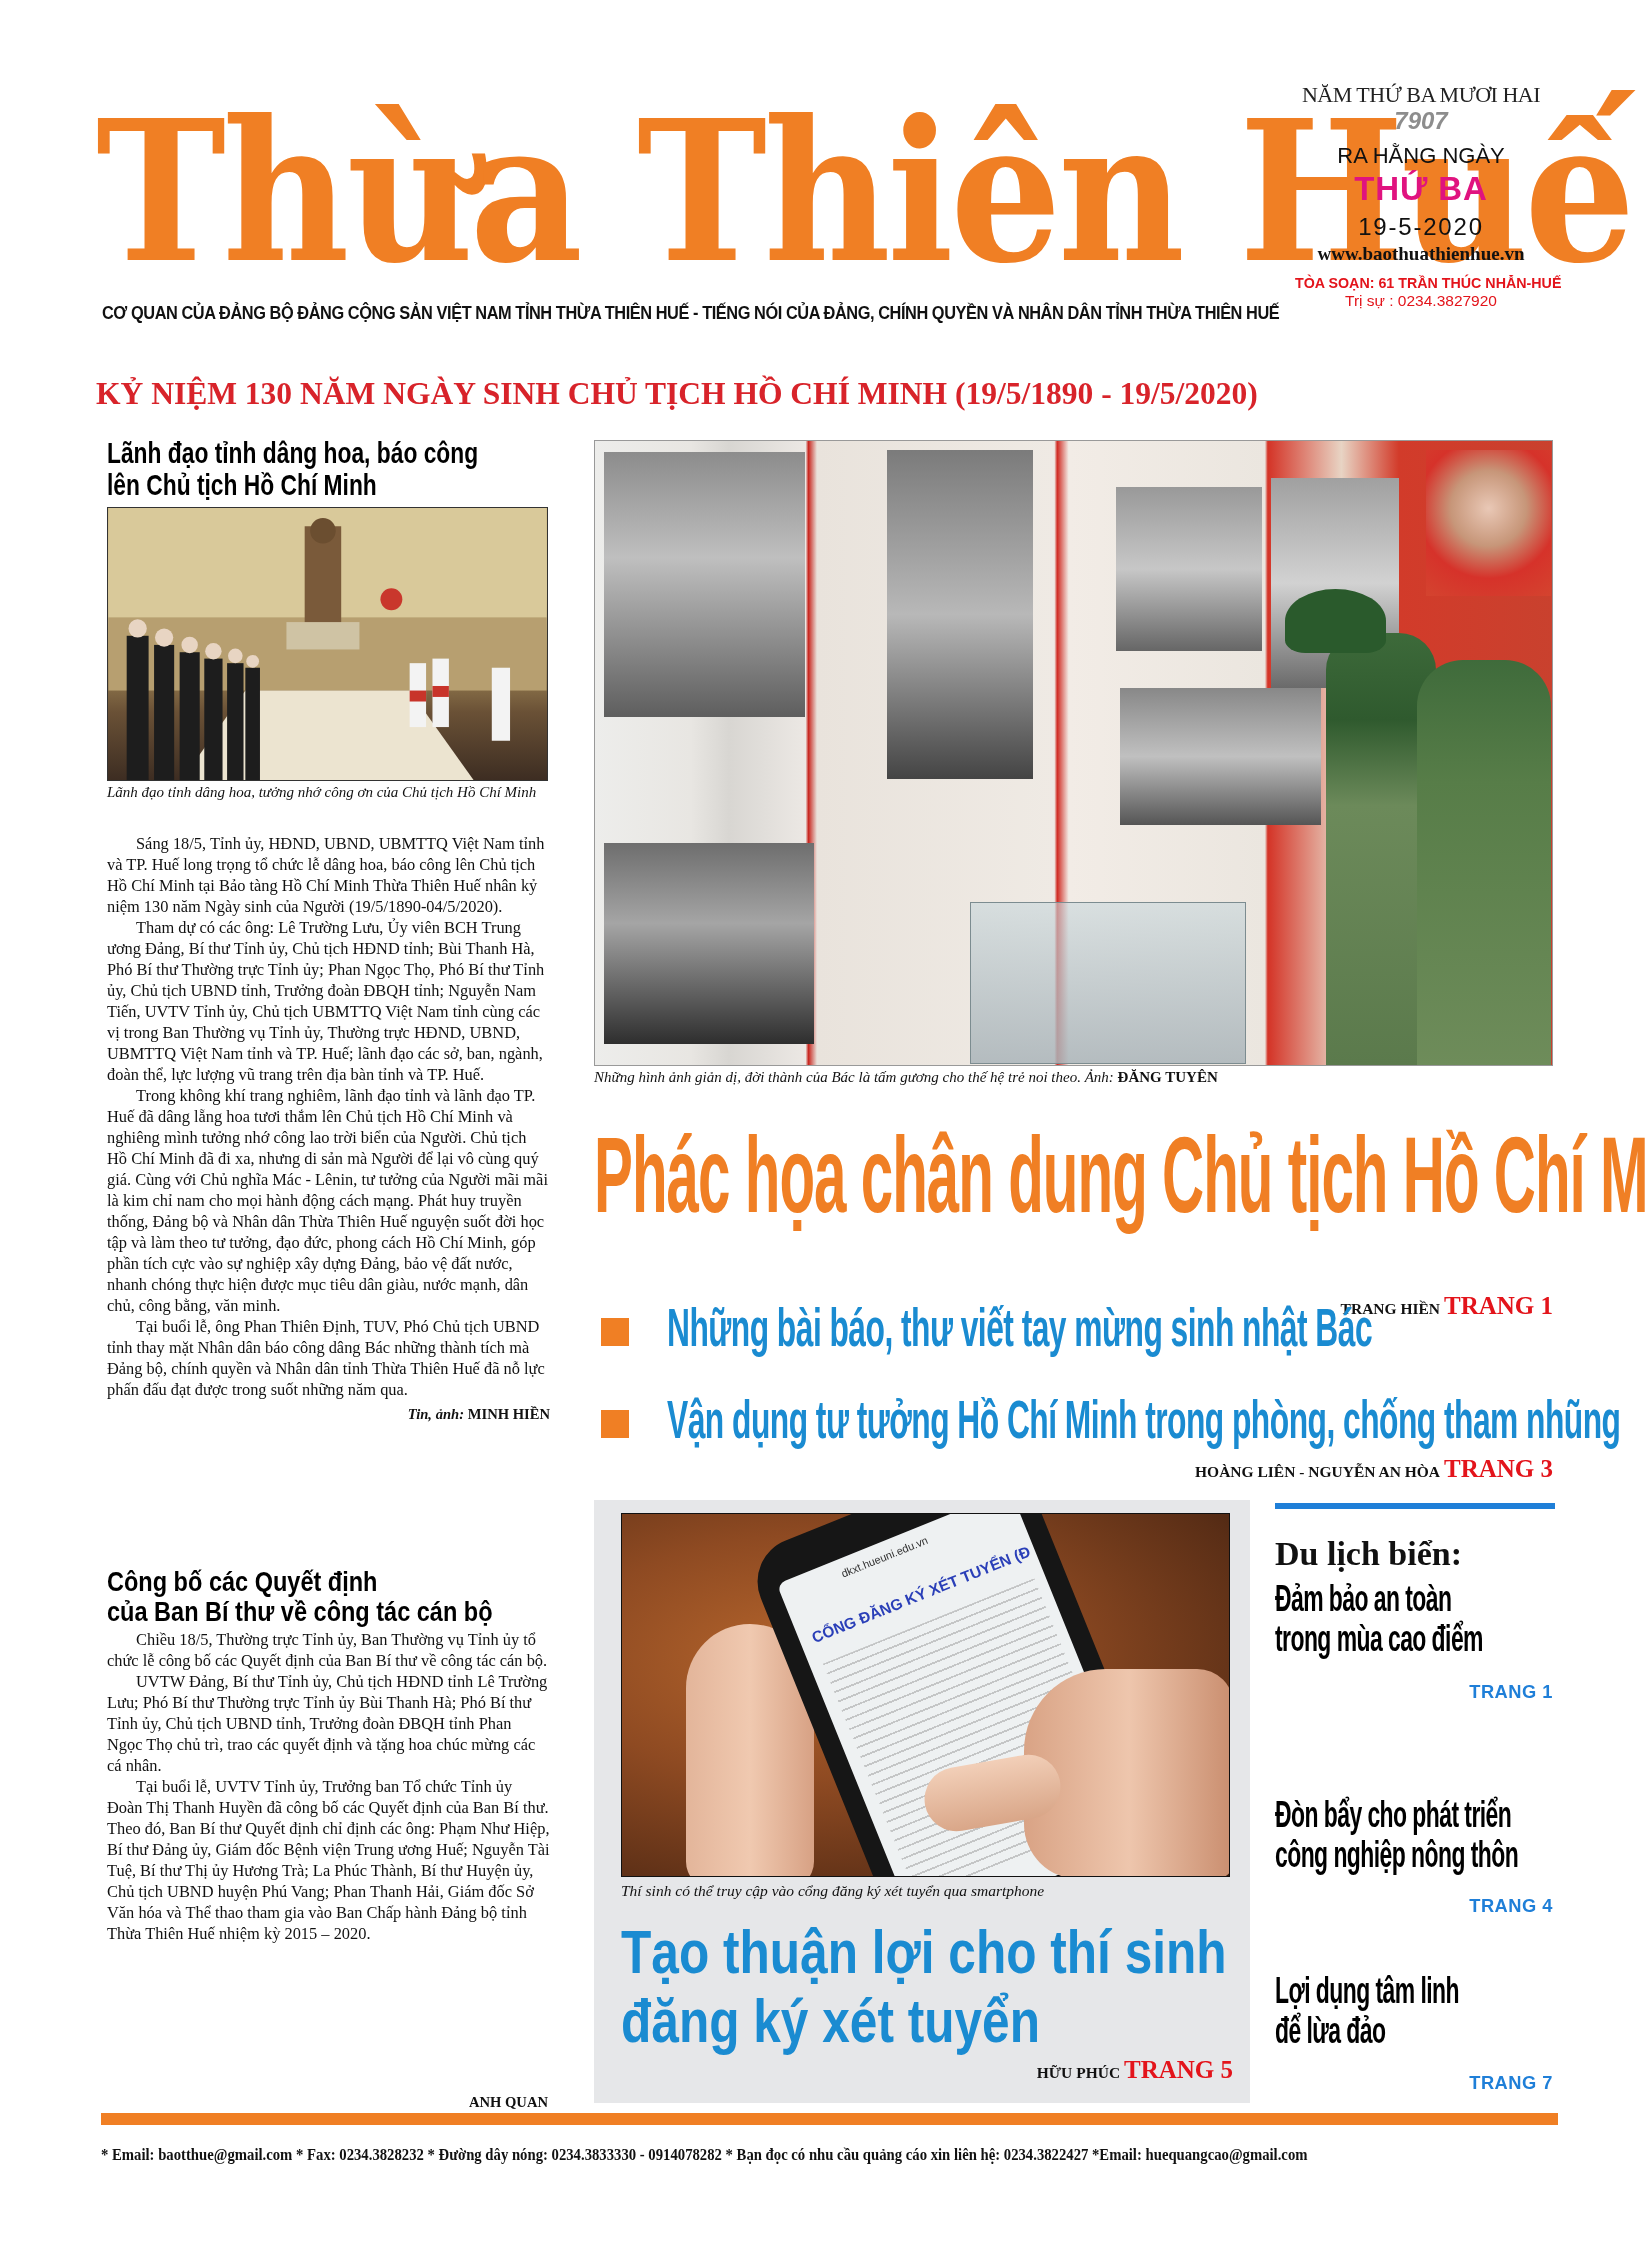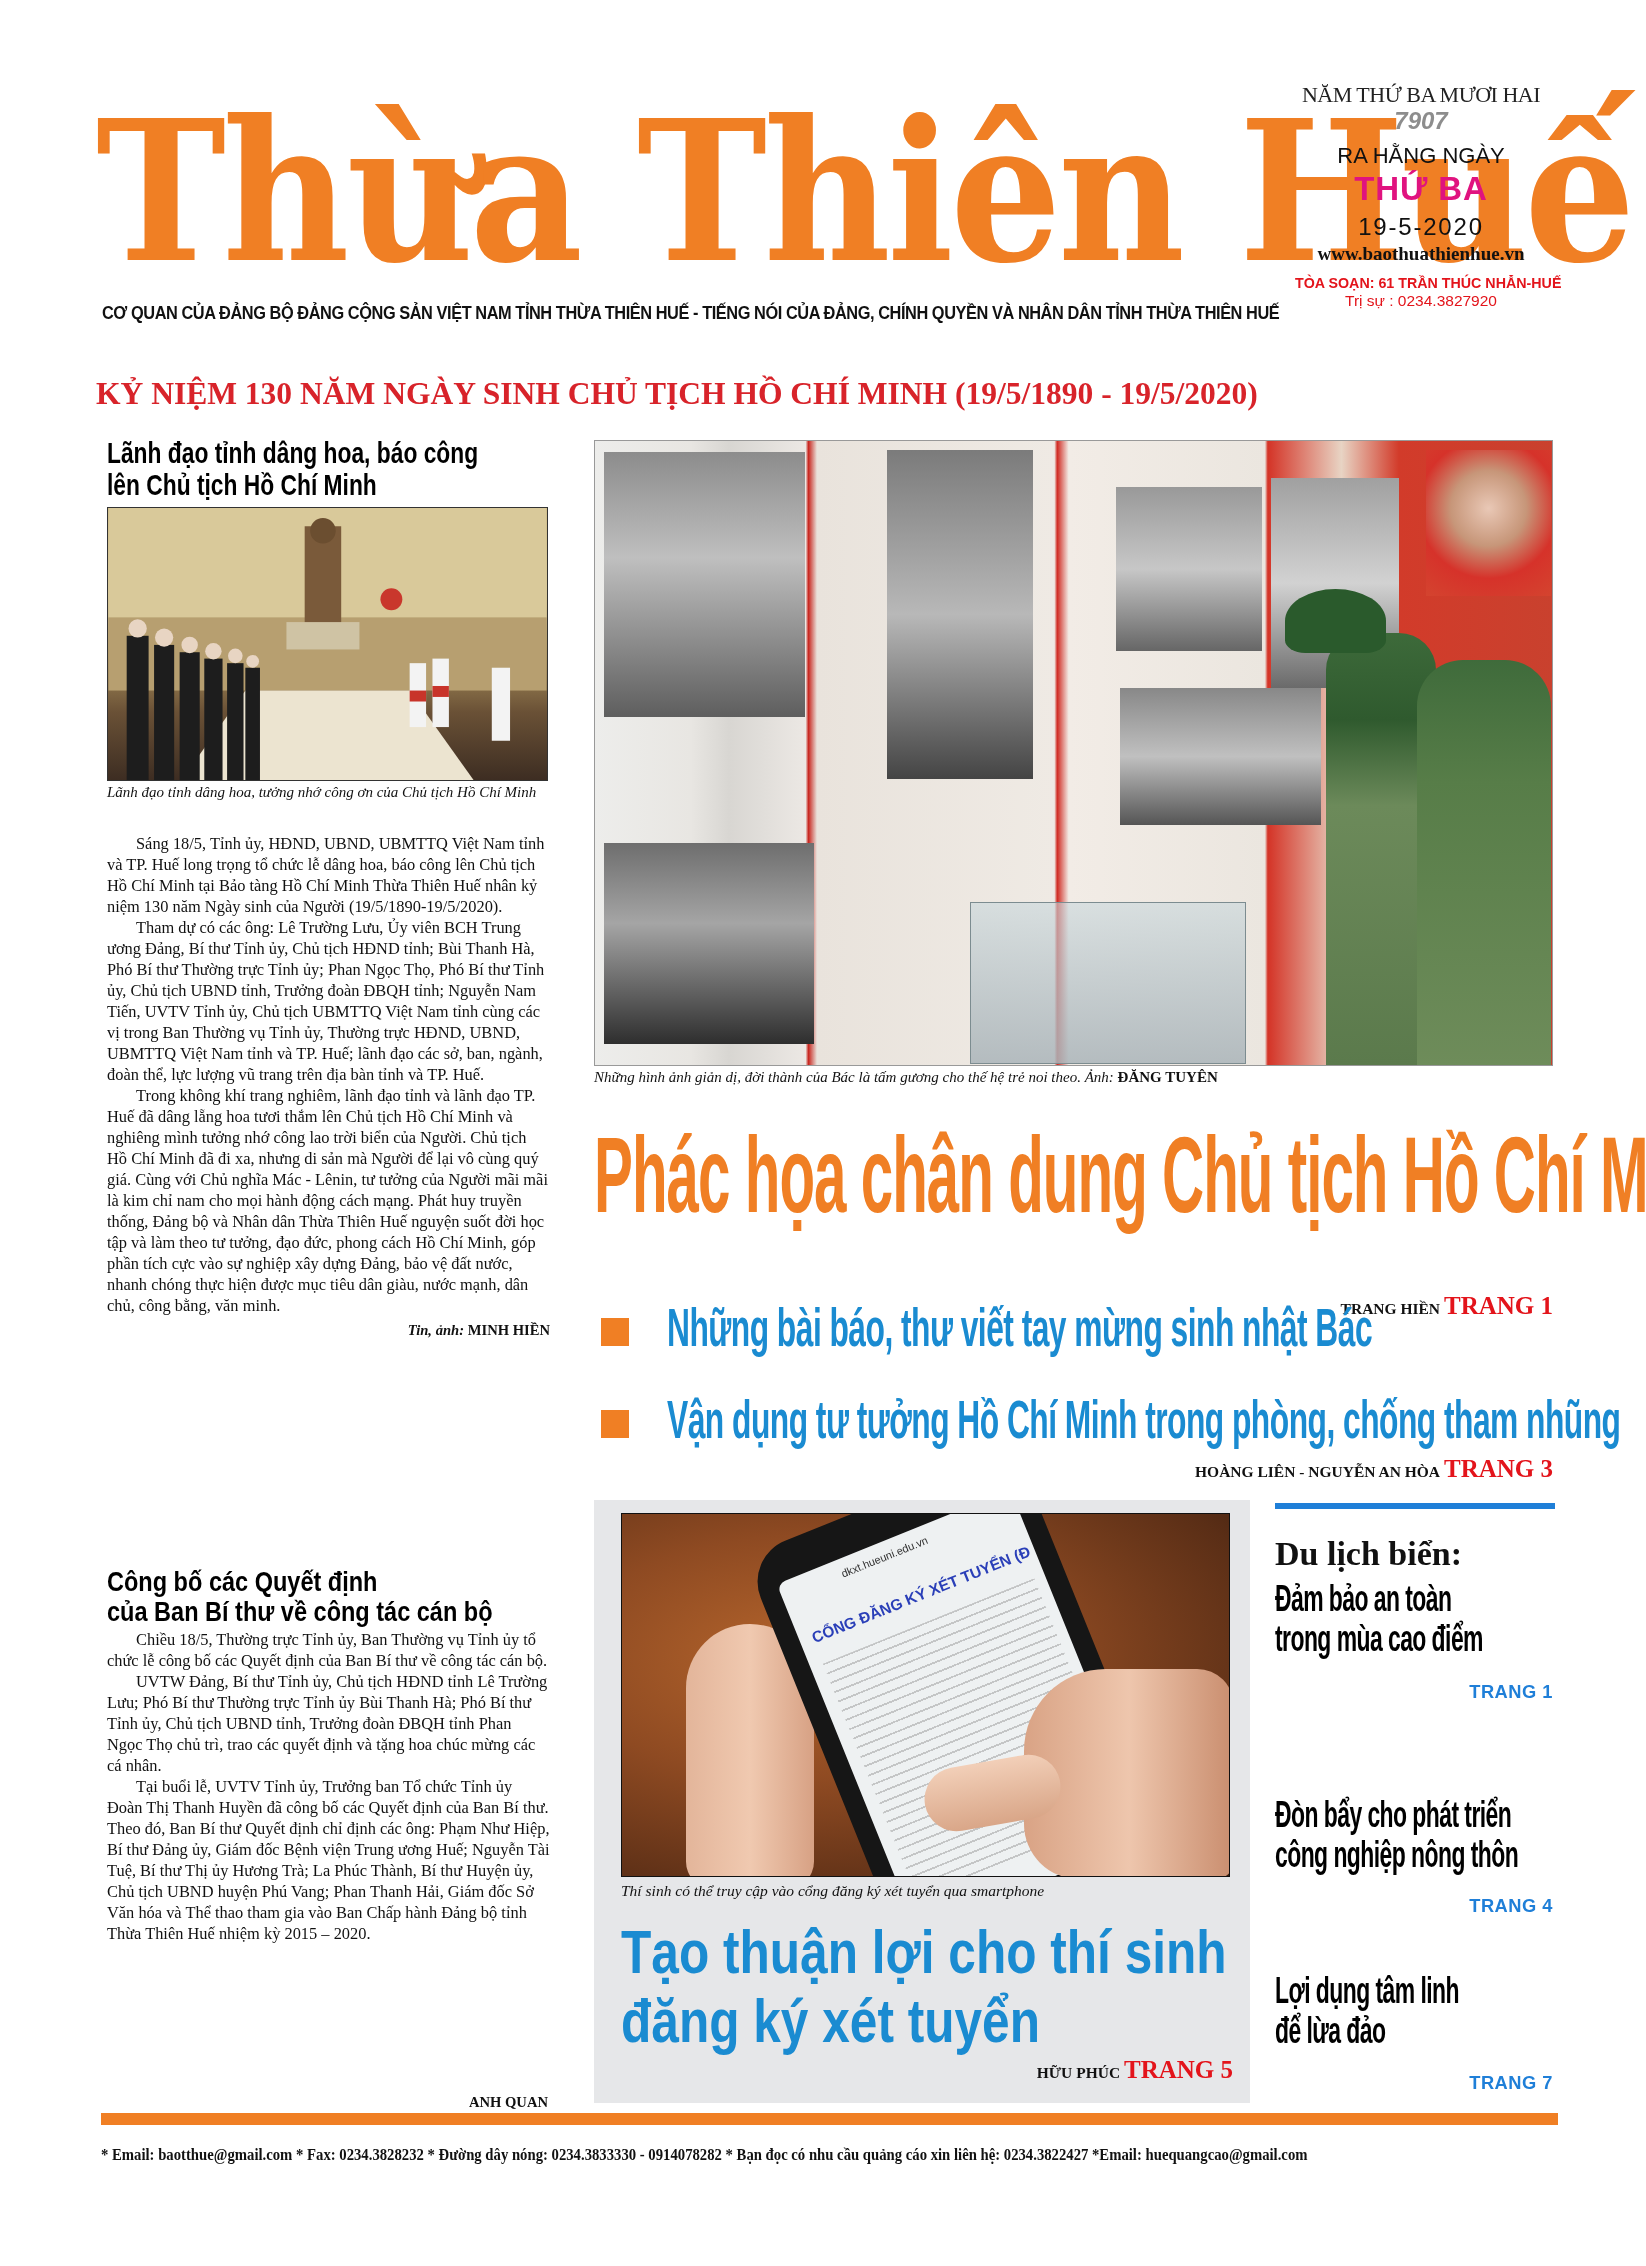--- a/index.html
+++ b/index.html
@@ -157,23 +157,24 @@
         <rect x="420" y="175" width="20" height="80"></rect>
       </g>
     <g fill="#c8342a">
         <rect x="330" y="200" width="18" height="12"></rect>
         <rect x="355" y="195" width="18" height="12"></rect>
       </g>
   </svg>
 </div>
 <div class="abs caption left-cap">Lãnh đạo tỉnh dâng hoa, tưởng nhớ công ơn của Chủ tịch Hồ Chí Minh</div>
 <div class="abs body-text left-body1">
-  <p>Sáng 18/5, Tỉnh ủy, HĐND, UBND, UBMTTQ Việt Nam tỉnh và TP. Huế long trọng tổ chức lễ dâng hoa, báo công lên Chủ tịch Hồ Chí Minh tại Bảo tàng Hồ Chí Minh Thừa Thiên Huế nhân kỷ niệm 130 năm Ngày sinh của Người (19/5/1890-19/5/2020).</p>
+  <p>Sáng 18/5, Tỉnh ủy, HĐND, UBND, UBMTTQ Việt Nam tỉnh và TP. Huế long trọng tổ chức lễ dâng hoa, báo công lên Chủ tịch Hồ Chí Minh tại Bảo tàng Hồ Chí Minh Thừa Thiên Huế nhân kỷ niệm 130 năm Ngày sinh của Người (19/5/1890-04/5/2020).</p>
   <p>Tham dự có các ông: Lê Trường Lưu, Ủy viên BCH Trung ương Đảng, Bí thư Tỉnh ủy, Chủ tịch HĐND tỉnh; Bùi Thanh Hà, Phó Bí thư Thường trực Tỉnh ủy; Phan Ngọc Thọ, Phó Bí thư Tỉnh ủy, Chủ tịch UBND tỉnh, Trưởng đoàn ĐBQH tỉnh; Nguyễn Nam Tiến, UVTV Tỉnh ủy, Chủ tịch UBMTTQ Việt Nam tỉnh cùng các vị trong Ban Thường vụ Tỉnh ủy, Thường trực HĐND, UBND, UBMTTQ Việt Nam tỉnh và TP. Huế; lãnh đạo các sở, ban, ngành, đoàn thể, lực lượng vũ trang trên địa bàn tỉnh và TP. Huế.</p>
   <p>Trong không khí trang nghiêm, lãnh đạo tỉnh và lãnh đạo TP. Huế đã dâng lẵng hoa tươi thắm lên Chủ tịch Hồ Chí Minh và nghiêng mình tưởng nhớ công lao trời biển của Người. Chủ tịch Hồ Chí Minh đã đi xa, nhưng di sản mà Người để lại vô cùng quý giá. Cùng với Chủ nghĩa Mác - Lênin, tư tưởng của Người mãi mãi là kim chỉ nam cho mọi hành động cách mạng. Phát huy truyền thống, Đảng bộ và Nhân dân Thừa Thiên Huế nguyện suốt đời học tập và làm theo tư tưởng, đạo đức, phong cách Hồ Chí Minh, góp phần tích cực vào sự nghiệp xây dựng Đảng, bảo vệ đất nước, nhanh chóng thực hiện được mục tiêu dân giàu, nước mạnh, dân chủ, công bằng, văn minh.</p>
+  <p>Tại buổi lễ, ông Phan Thiên Định, TUV, Phó Chủ tịch UBND tỉnh thay mặt Nhân dân báo công dâng Bác những thành tích mà Đảng bộ, chính quyền và Nhân dân tỉnh Thừa Thiên Huế đã nỗ lực phấn đấu đạt được trong suốt những năm qua.</p>
   <div class="byline-right" style="margin-top:3.7px;">
     <i>Tin, ảnh:</i>
     <span>MINH HIỀN</span>
   </div>
 </div>
 
 <div class="abs h-condensed left-h2">
   <div>Công bố các Quyết định</div>
   <div>của Ban Bí thư về công tác cán bộ</div>
 </div>

